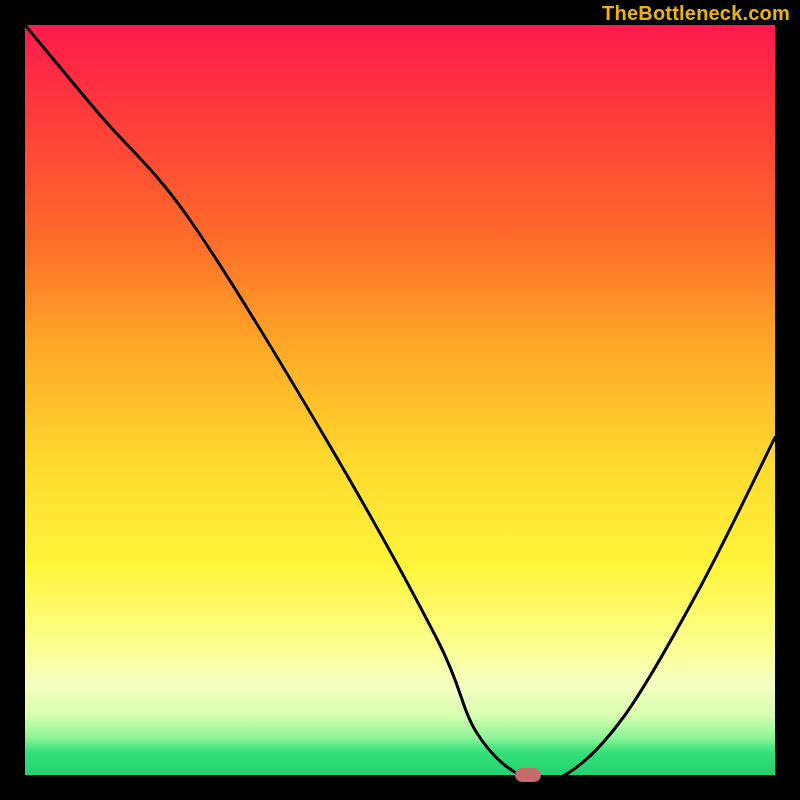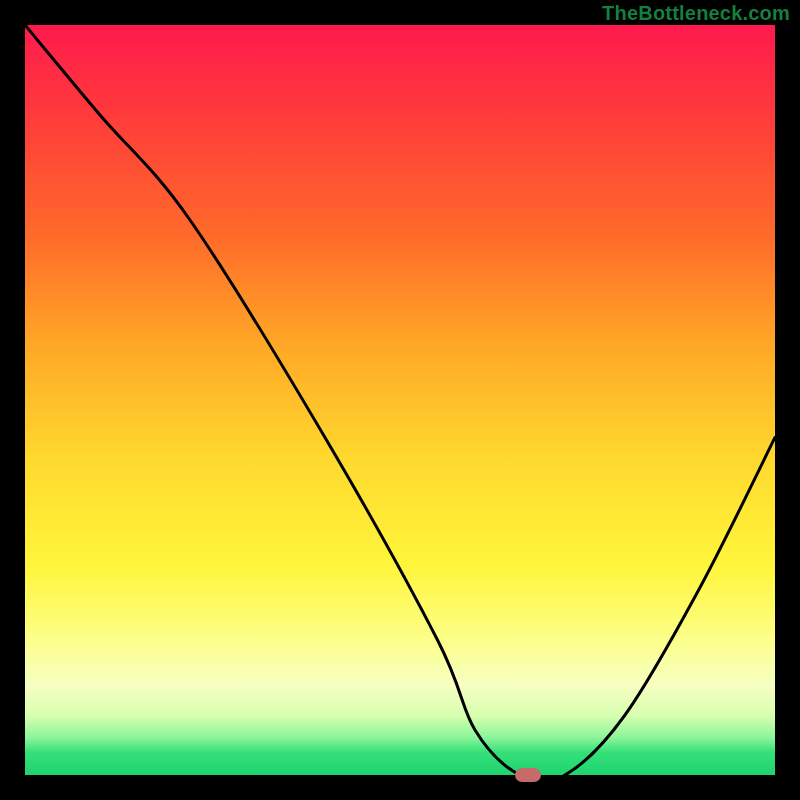--- a/index.html
+++ b/index.html
@@ -37,21 +37,21 @@
       #1fd36e 100%
     );
   }
   .watermark {
     position: absolute;
     top: 2px;
     right: 10px;
     font-family: Arial, Helvetica, sans-serif;
     font-size: 20px;
     font-weight: 600;
-    color: #15803d;
+    color: #eab308;
     letter-spacing: 0.2px;
     user-select: none;
   }
   svg.curve {
     position: absolute;
     left: 0;
     top: 0;
     width: 750px;
     height: 750px;
   }

